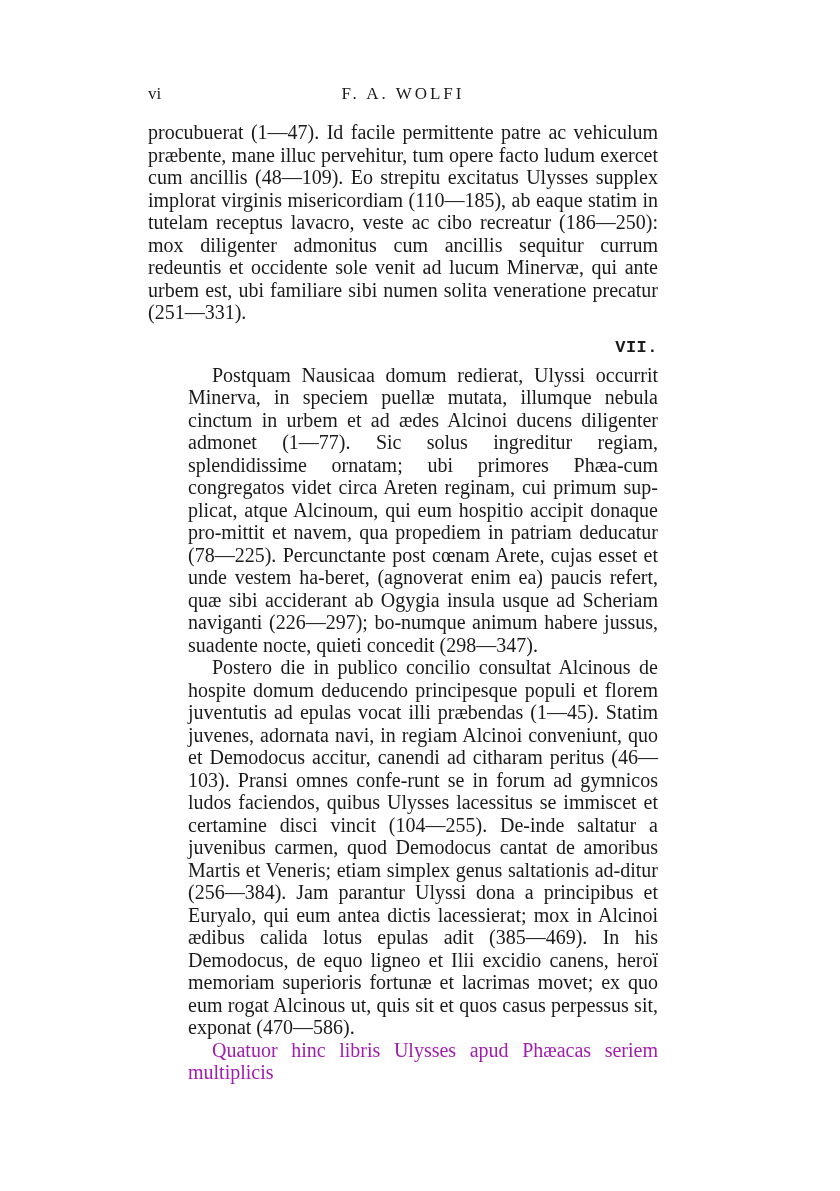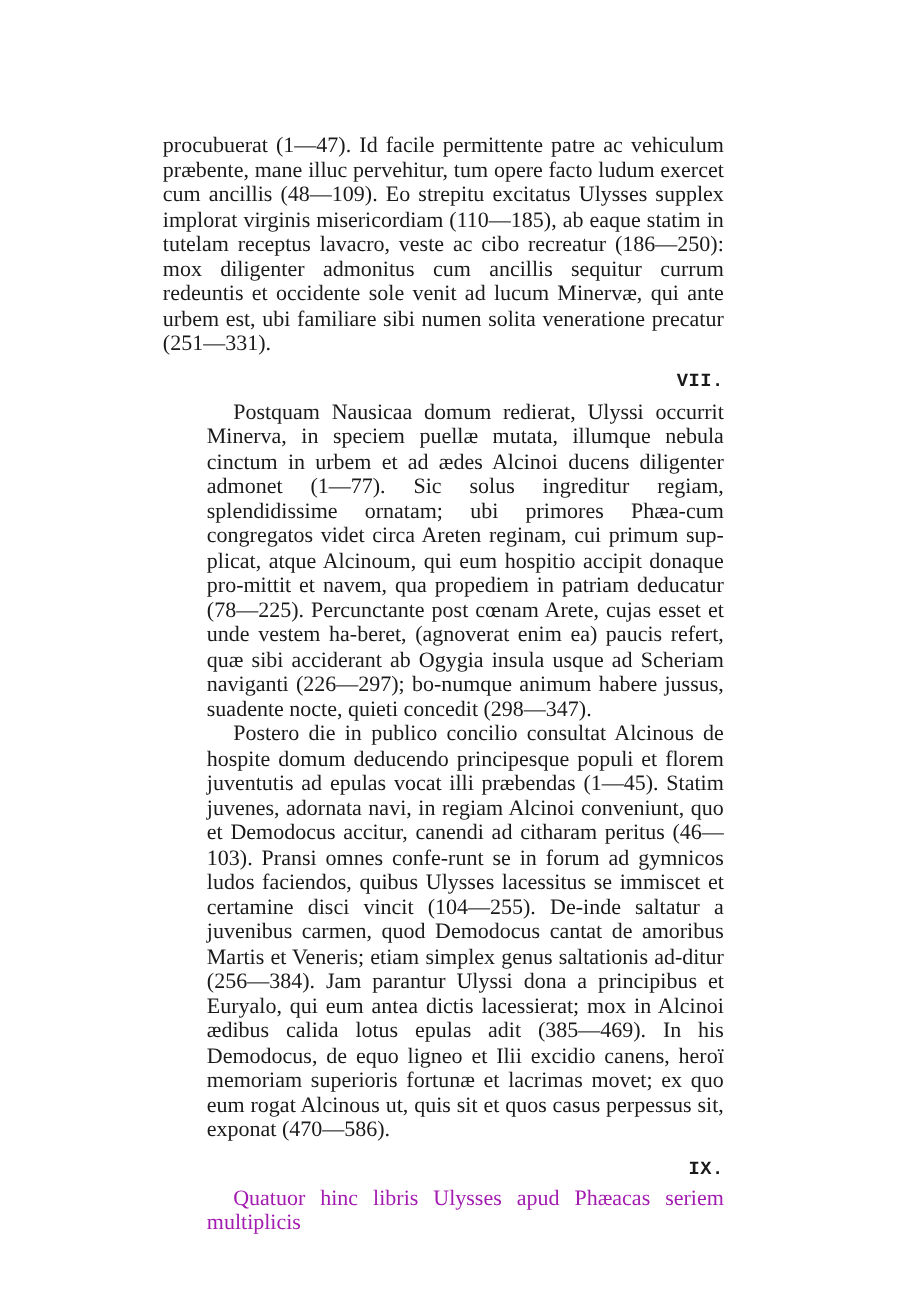--- a/index.html
+++ b/index.html
@@ -71,27 +71,30 @@
     .h7 { margin-top: 14px; margin-bottom: 7px; }
     .h8 { margin-top: 1px; margin-bottom: 13px; }
     .h9 { margin-top: 15px; margin-bottom: 5px; }
     .faded { color: #a21caf; }
   </style>
 </head>
 <body>
 
 <div class="page">
 
+  <div class="header">
+    <span class="page-number">vi</span>
+    <span class="running-title">F. A. WOLFI</span>
+  </div>
 
   <div class="body">
 
     <p class="para">procubuerat (1—47). Id facile permittente patre ac vehiculum præbente, mane illuc pervehitur, tum opere facto ludum exercet cum ancillis (48—109). Eo strepitu excitatus Ulysses supplex implorat virginis misericordiam (110—185), ab eaque statim in tutelam receptus lavacro, veste ac cibo recreatur (186—250): mox diligenter admonitus cum ancillis sequitur currum redeuntis et occidente sole venit ad lucum Minervæ, qui ante urbem est, ubi familiare sibi numen solita veneratione precatur (251—331).</p>
 
     <h2 class="section-heading h7">VII.</h2>
     <p class="para indent">Postquam Nausicaa domum redierat, Ulyssi occurrit Minerva, in speciem puellæ mutata, illumque nebula cinctum in urbem et ad ædes Alcinoi ducens diligenter admonet (1—77). Sic solus ingreditur regiam, splendidissime ornatam; ubi primores Phæa-cum congregatos videt circa Areten reginam, cui primum sup-plicat, atque Alcinoum, qui eum hospitio accipit donaque pro-mittit et navem, qua propediem in patriam deducatur (78—225). Percunctante post cœnam Arete, cujas esset et unde vestem ha-beret, (agnoverat enim ea) paucis refert, quæ sibi acciderant ab Ogygia insula usque ad Scheriam naviganti (226—297); bo-numque animum habere jussus, suadente nocte, quieti concedit (298—347).</p>
 
     <p class="para indent">Postero die in publico concilio consultat Alcinous de hospite domum deducendo principesque populi et florem juventutis ad epulas vocat illi præbendas (1—45). Statim juvenes, adornata navi, in regiam Alcinoi conveniunt, quo et Demodocus accitur, canendi ad citharam peritus (46—103). Pransi omnes confe-runt se in forum ad gymnicos ludos faciendos, quibus Ulysses lacessitus se immiscet et certamine disci vincit (104—255). De-inde saltatur a juvenibus carmen, quod Demodocus cantat de amoribus Martis et Veneris; etiam simplex genus saltationis ad-ditur (256—384). Jam parantur Ulyssi dona a principibus et Euryalo, qui eum antea dictis lacessierat; mox in Alcinoi ædibus calida lotus epulas adit (385—469). In his Demodocus, de equo ligneo et Ilii excidio canens, heroï memoriam superioris fortunæ et lacrimas movet; ex quo eum rogat Alcinous ut, quis sit et quos casus perpessus sit, exponat (470—586).</p>
 
-    <h2 class="section-heading h9">IX.</h2>
     <p class="para indent faded">Quatuor hinc libris Ulysses apud Phæacas seriem multiplicis</p>
 
   </div>
 </div>
 
 </body></html>

